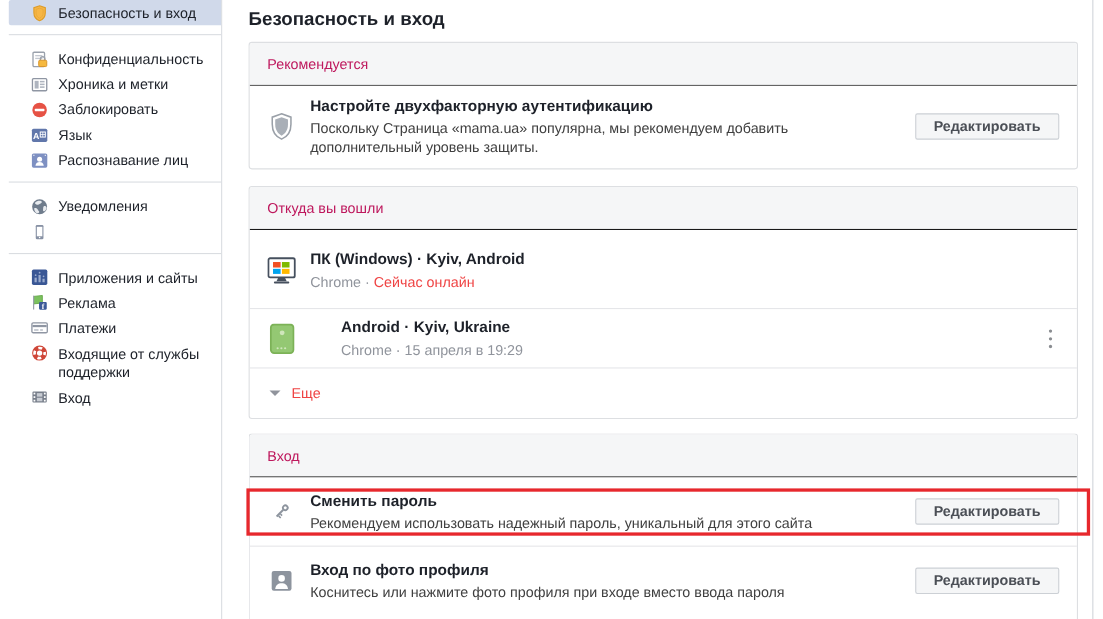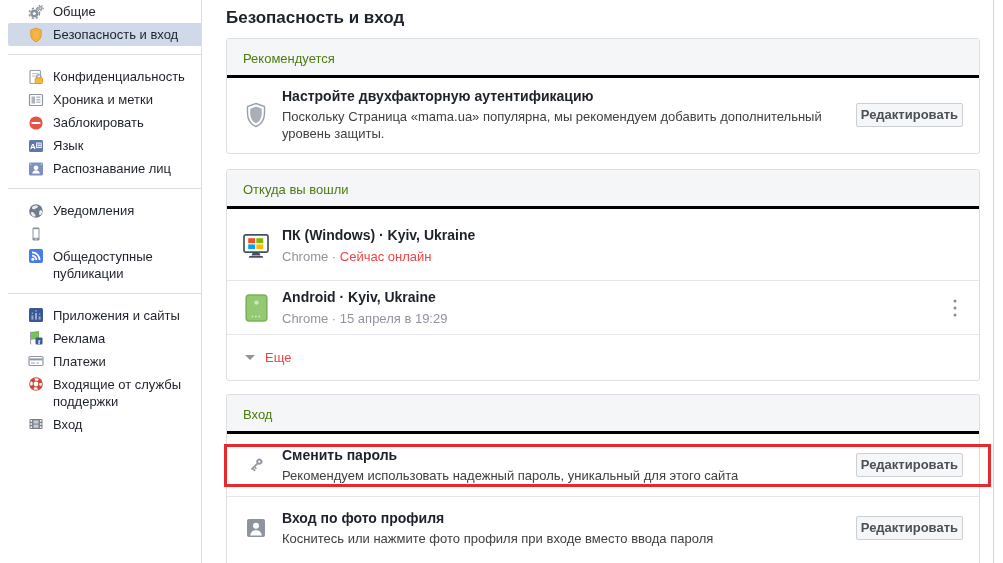--- a/index.html
+++ b/index.html
@@ -28,41 +28,41 @@
   .nav-label { flex:1; min-width:0; }
   .nav-divider { border-top:1px solid #dadde1; margin:8px 0 10px 8px; }
   
   .content { position:absolute; left:226px; top:0; width:754px; }
   .page-title { font-size:17px; font-weight:bold; margin:6px 0 0; line-height:24px; color:#1d2129; }
   .card { border:1px solid #dddfe2; border-radius:3px; background:#fff; }
   .card-recommended { margin-top:8px; }
   .card-sessions { margin-top:15px; }
   .card-login { margin-top:13px; border-bottom:none; }
   .card-header {
-    background:#f5f6f7; border-bottom:3px solid #000000;
+    background:#f5f6f7; border-bottom:1px solid #000000;
     height:39px; line-height:39px; padding:0 16px;
-    font-size:13px; color:#4d7c0f; border-radius:3px 3px 0 0;
+    font-size:13px; color:#be185d; border-radius:3px 3px 0 0;
   }
   .row { display:flex; align-items:flex-end; padding:12px 16px; position:relative; }
   .row + .row, .row.bordered { border-top:1px solid #e5e6e9; }
   .row-icon { width:26px; flex:none; display:flex; justify-content:center; align-self:center; }
   .row-text { flex:1; min-width:0; margin-left:13px; }
   .row-title { font-size:14px; font-weight:bold; line-height:19px; color:#1d2129; }
   .row-desc { font-size:13px; color:#404040; line-height:17px; margin-top:2px; }
   .row-meta { font-size:13px; color:#90949c; line-height:17px; margin-top:3px; }
   .link { color:#ef4444; text-decoration:none; cursor:pointer; }
   .btn {
     flex:none; align-self:center; margin-left:20px;
     background:#f5f6f7; border:1px solid #ccd0d5; border-radius:2px;
     color:#4b4f56; font-weight:bold; font-size:13px; font-family:inherit;
-    height:24px; line-height:22px; padding:0 4px; cursor:pointer;
+    height:24px; line-height:22px; padding:0 16px; cursor:pointer;
   }
   .row-2fa   { padding:9px 16px 11px; }
   .row-win   { padding:17px 16px 15px; }
-  .row-droid { padding:7px 16px; }
+  .row-droid { padding:7px 16px;gap:28px; }
   .row-more  { padding:15px 16px; display:flex; align-items:center; cursor:pointer; }
   .row-pass  { padding:12px 16px; }
   .row-photo { padding:12px 16px 30px; }
   .caret-down {
     width:0; height:0; margin:0 10px 0 2px;
     border-left:5px solid transparent; border-right:5px solid transparent;
     border-top:5px solid #90949c;
   }
   .kebab {
     flex:none; align-self:center; margin-left:12px; padding:2px 6px;
@@ -73,33 +73,20 @@
     position:absolute; left:224px; top:444px; width:767px; height:43px;
     border:3px solid #e7282d; pointer-events:none; z-index:5;
   }
   .page-edge { position:absolute; left:993px; top:0; width:1px; height:563px; background:#d1d5da; }
 </style>
 </head>
 <body>
 
 <div class="sidebar">
 
-  <div class="nav-item">
-    <span class="nav-icon">
-      <svg width="16" height="16" viewBox="0 0 16 16">
-        <circle cx="6.3" cy="9.4" r="4" fill="#8a919c"></circle>
-        <circle cx="6.3" cy="9.4" r="5.1" fill="none" stroke="#8a919c" stroke-width="1.6" stroke-dasharray="2 2.2"></circle>
-        <circle cx="12.3" cy="4.1" r="2.1" fill="#8a919c"></circle>
-        <circle cx="12.3" cy="4.1" r="2.9" fill="none" stroke="#8a919c" stroke-width="1.1" stroke-dasharray="1.4 1.5"></circle>
-        <circle cx="6.3" cy="9.4" r="1.5" fill="#fff"></circle>
-        <circle cx="12.3" cy="4.1" r="0.8" fill="#fff"></circle>
-      </svg>
-    </span>
-    <span class="nav-label">Общие</span>
-  </div>
 
   <div class="nav-item selected">
     <span class="nav-icon">
       <svg width="16" height="16" viewBox="0 0 16 16">
         <path d="M8 1.2 L13.2 3 V7.6 C13.2 11.2 11 13.8 8 14.8 C5 13.8 2.8 11.2 2.8 7.6 V3 Z" fill="#f7b644" stroke="#dd9b28" stroke-width="1"></path>
         <path d="M8 3.4 L11.2 4.5 V7.7 C11.2 10 9.8 11.9 8 12.6 C6.2 11.9 4.8 10 4.8 7.7 V4.5 Z" fill="none" stroke="#e8a93a" stroke-width="0.8"></path>
       </svg>
     </span>
     <span class="nav-label">Безопасность и вход</span>
   </div>
@@ -184,31 +171,20 @@
   <div class="nav-item">
     <span class="nav-icon">
       <svg width="16" height="16" viewBox="0 0 16 16">
         <rect x="4.5" y="1.5" width="7" height="13" rx="1.2" fill="#8791a4"></rect>
         <rect x="5.5" y="3.2" width="5" height="8.6" fill="#fff"></rect>
         <circle cx="8" cy="13" r="0.7" fill="#fff"></circle>
       </svg>
     </span>
   </div>
 
-  <div class="nav-item">
-    <span class="nav-icon">
-      <svg width="16" height="16" viewBox="0 0 16 16">
-        <rect x="1" y="1" width="14" height="14" rx="2" fill="#4a7ce8"></rect>
-        <circle cx="4.9" cy="11.2" r="1.5" fill="#fff"></circle>
-        <path d="M4 7.6 a4.4 4.4 0 0 1 4.4 4.4" fill="none" stroke="#fff" stroke-width="1.7"></path>
-        <path d="M4 4.4 a7.6 7.6 0 0 1 7.6 7.6" fill="none" stroke="#fff" stroke-width="1.7"></path>
-      </svg>
-    </span>
-    <span class="nav-label">Общедоступные публикации</span>
-  </div>
 
   <div class="nav-divider"></div>
 
   <div class="nav-item">
     <span class="nav-icon">
       <svg width="16" height="16" viewBox="0 0 16 16">
         <rect x="1" y="1" width="14" height="14" rx="1.5" fill="#3a5795"></rect>
         <g fill="#9aabce">
           <rect x="3.4" y="8.4" width="2" height="4.2"></rect>
           <rect x="7" y="6" width="2" height="6.6"></rect>
@@ -308,21 +284,21 @@
           <rect x="1" y="1.8" width="24" height="17.4" rx="1.6" fill="#fff" stroke="#46505e" stroke-width="1.7"></rect>
           <rect x="5.2" y="5.2" width="6.9" height="5" fill="#f25022"></rect>
           <rect x="13.3" y="5.2" width="6.9" height="5" fill="#7fba00"></rect>
           <rect x="5.2" y="11.4" width="6.9" height="4.6" fill="#00a4ef"></rect>
           <rect x="13.3" y="11.4" width="6.9" height="4.6" fill="#ffb900"></rect>
           <path d="M10 19.2 h6 l1.6 3.4 h-9.2 z" fill="#46505e"></path>
           <rect x="6" y="23" width="14" height="1.8" rx="0.9" fill="#46505e"></rect>
         </svg>
       </span>
       <div class="row-text">
-        <div class="row-title">ПК (Windows) · Kyiv, Ukraine</div>
+        <div class="row-title">ПК (Windows) · Kyiv, Android</div>
         <div class="row-meta"><span>Chrome · </span><a class="link">Сейчас онлайн</a></div>
       </div>
     </div>
 
     <div class="row row-droid">
       <span class="row-icon">
         <svg width="23" height="28" viewBox="0 0 23 28">
           <rect x="1.2" y="1" width="20.6" height="26" rx="3" fill="#94c873" stroke="#7cb257" stroke-width="1.6"></rect>
           <circle cx="11.5" cy="8.6" r="2.2" fill="#cfe6bb"></circle>
           <circle cx="7.4" cy="22.6" r="1" fill="#cfe6bb"></circle>

